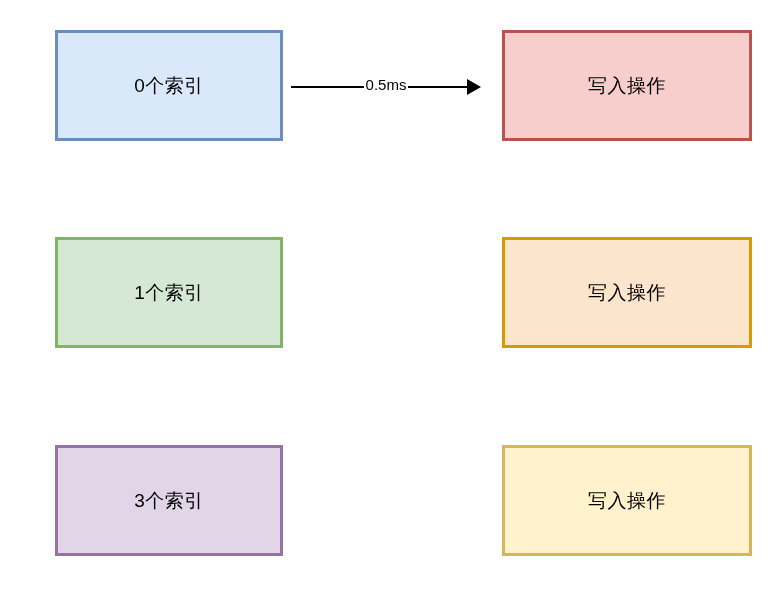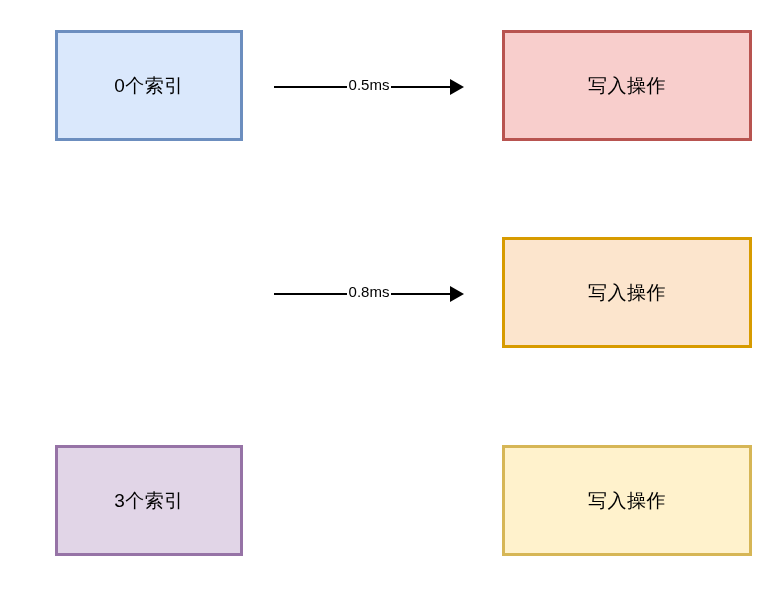--- a/index.html
+++ b/index.html
@@ -39,31 +39,31 @@
     display: flex;
     align-items: center;
     justify-content: center;
     font-size: 19px;
     color: #000000;
     letter-spacing: 0.5px;
   }
 
   .node-source {
     left: 55px;
-    width: 188px;
+    width: 228px;
   }
 
   .node-target {
     left: 502px;
     width: 250px;
   }
 
   .edge {
     position: absolute;
-    left: 274px;
+    left: 291px;
     top: 0;
     width: 190px;
     height: 111px;
   }
 
   .edge svg {
     position: absolute;
     left: 0;
     top: 0;
     display: block;
@@ -105,30 +105,24 @@
         <span>0.5ms</span>
       </div>
     </div>
 
     <div class="node node-target" style="background-color: rgb(248, 206, 204); border-color: rgb(184, 84, 80);">
       <span>写入操作</span>
     </div>
   </div>
 
   <div class="flow-row" style="top:237px;">
+    <div class="node node-source" style="background-color: rgb(213, 232, 212); border-color: rgb(130, 179, 102);">
+      <span>1个索引</span>
+    </div>
 
-    <div class="edge">
-      <svg width="190" height="111" viewBox="0 0 190 111">
-        <line x1="0" y1="57" x2="176" y2="57" stroke="#000000" stroke-width="2"></line>
-        <polygon points="176,49 190,57 176,65" fill="#000000"></polygon>
-      </svg>
-      <div class="edge-label">
-        <span>0.8ms</span>
-      </div>
-    </div>
 
     <div class="node node-target" style="background-color: rgb(252, 229, 205); border-color: rgb(215, 155, 0);">
       <span>写入操作</span>
     </div>
   </div>
 
   <div class="flow-row" style="top:445px;">
     <div class="node node-source" style="background-color: rgb(225, 213, 231); border-color: rgb(150, 115, 166);">
       <span>3个索引</span>
     </div>

